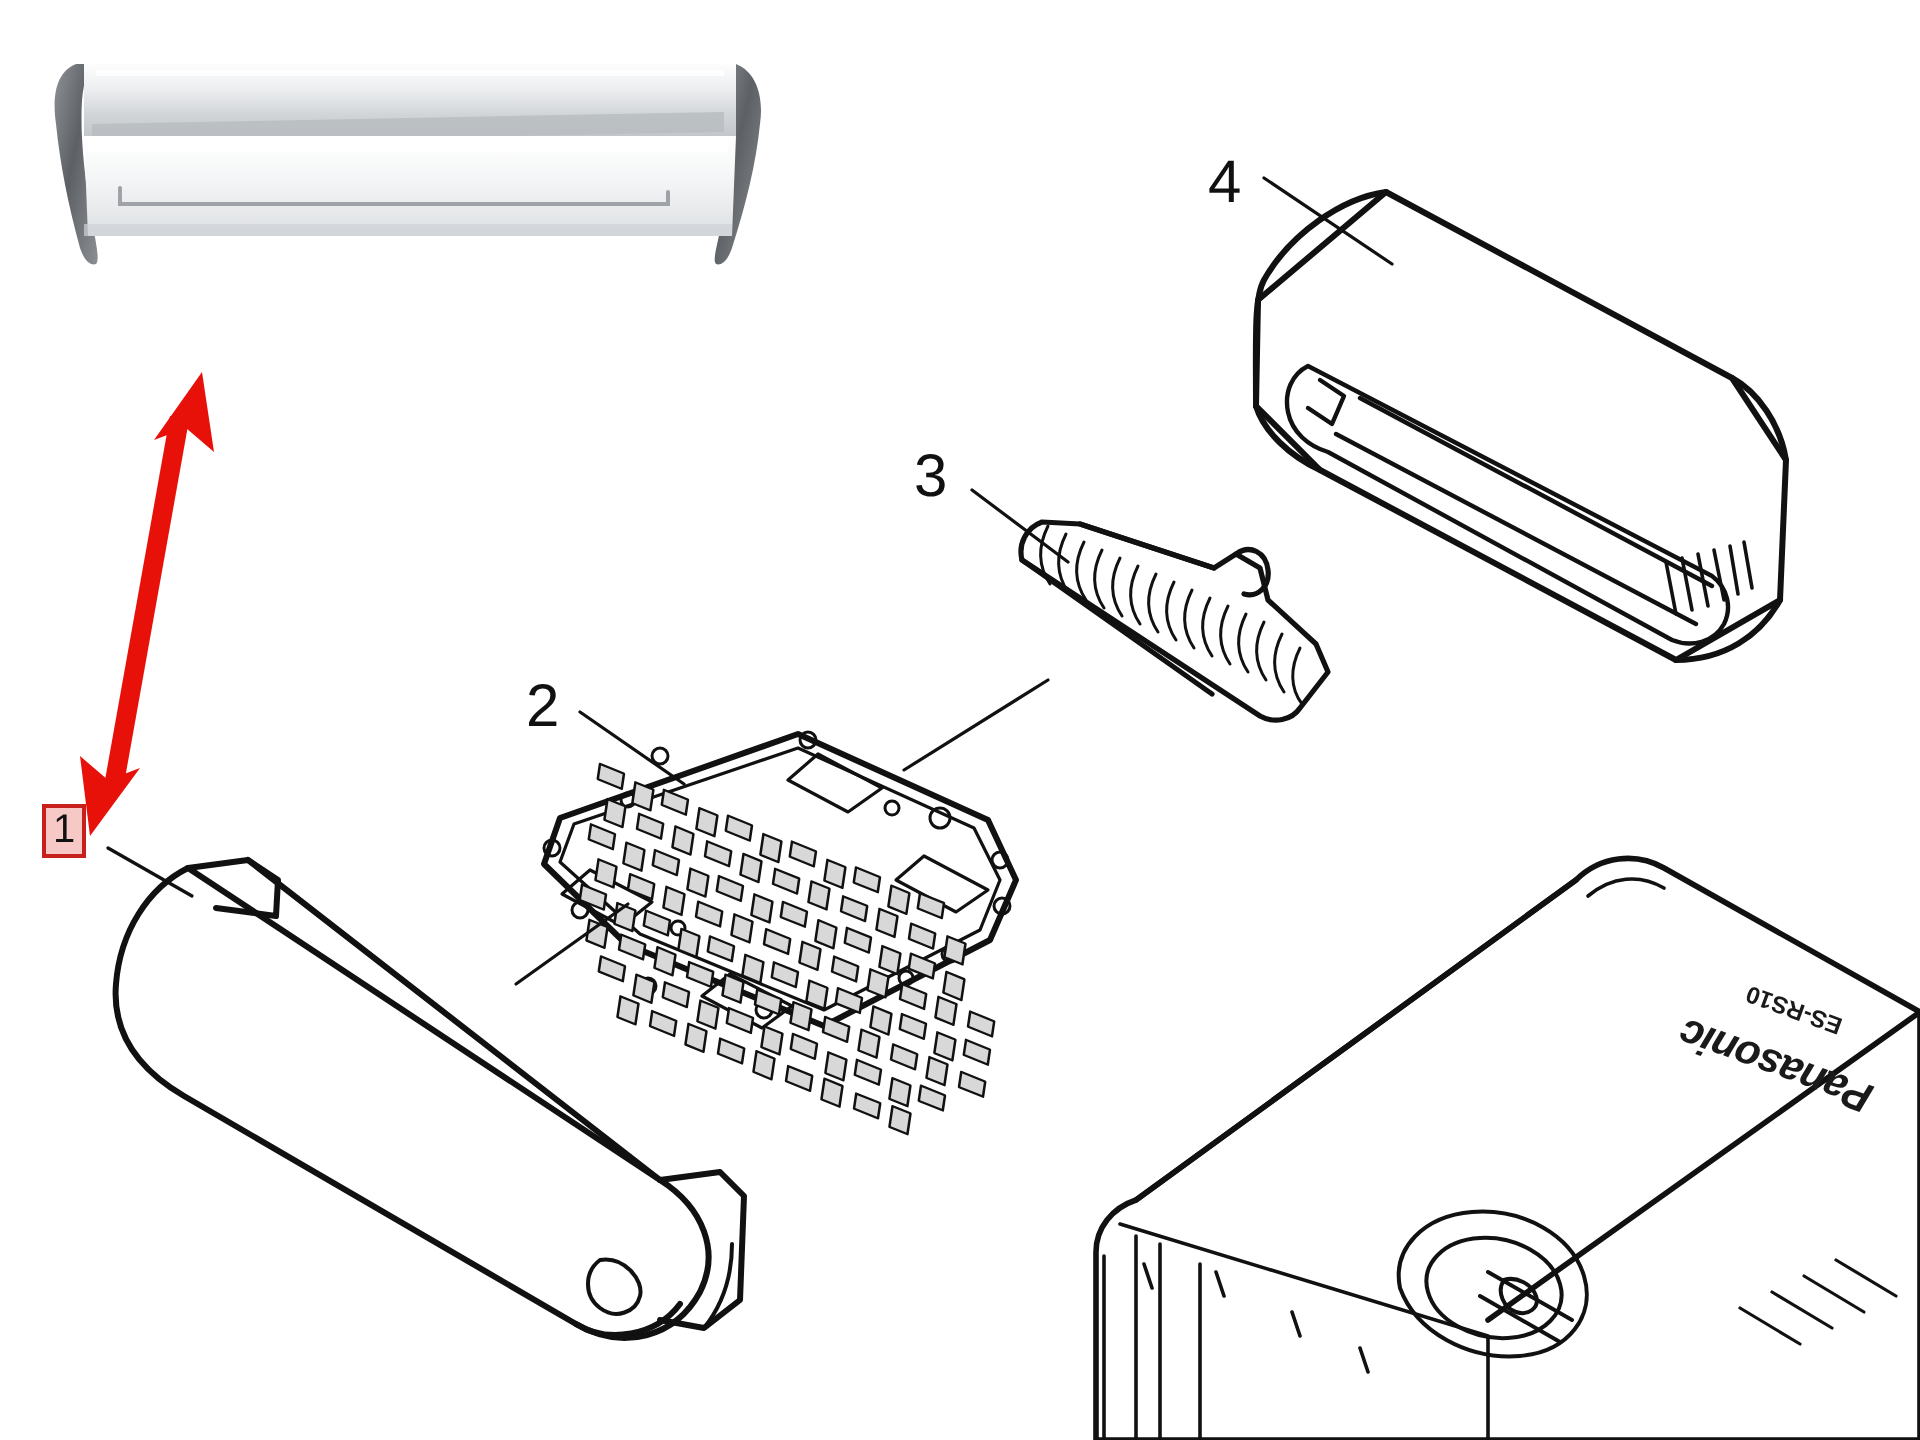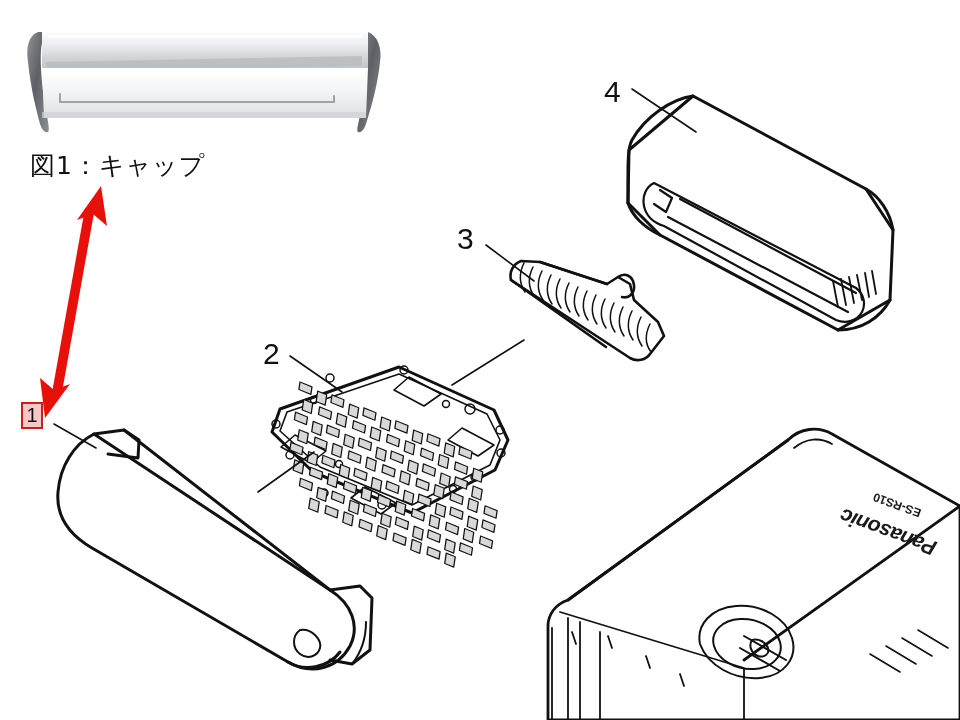--- a/index.html
+++ b/index.html
@@ -143,21 +143,20 @@
 
       <path d="M24 42 L350 42 L348 92 L26 92 Z" fill="url(#gBodyBot)"></path>
       <rect x="26" y="44" width="320" height="6" fill="#ffffff" opacity="0.9"></rect>
 
       <path d="M42 68 L42 76 L316 76 L316 70" fill="none" stroke="#9fa3a8" stroke-width="2" stroke-linecap="round"></path>
 
       <rect x="24" y="86" width="324" height="6" fill="#cfd2d5" opacity="0.7"></rect>
     </svg>
   </div>
 
-  <div id="figure-caption">図1：キャップ</div>
 
   <svg id="diagram-svg" viewBox="0 0 960 720" xmlns="http://www.w3.org/2000/svg">
     <g fill="none" stroke="#111111" stroke-linejoin="round" stroke-linecap="round">
 
       <g stroke-width="3">
         <path d="M693 96 L866 189 L893 230 L890 300 L838 330 L660 235 L628 203 L629 150 Z" fill="#ffffff"></path>
         <path d="M693 96 C671 99 645 117 632 140 C627 149 628 168 628 203"></path>
         <path d="M866 189 C879 196 890 212 893 230"></path>
         <path d="M890 300 C880 318 862 330 838 330"></path>
         <path d="M660 235 C645 228 632 216 628 203"></path>

